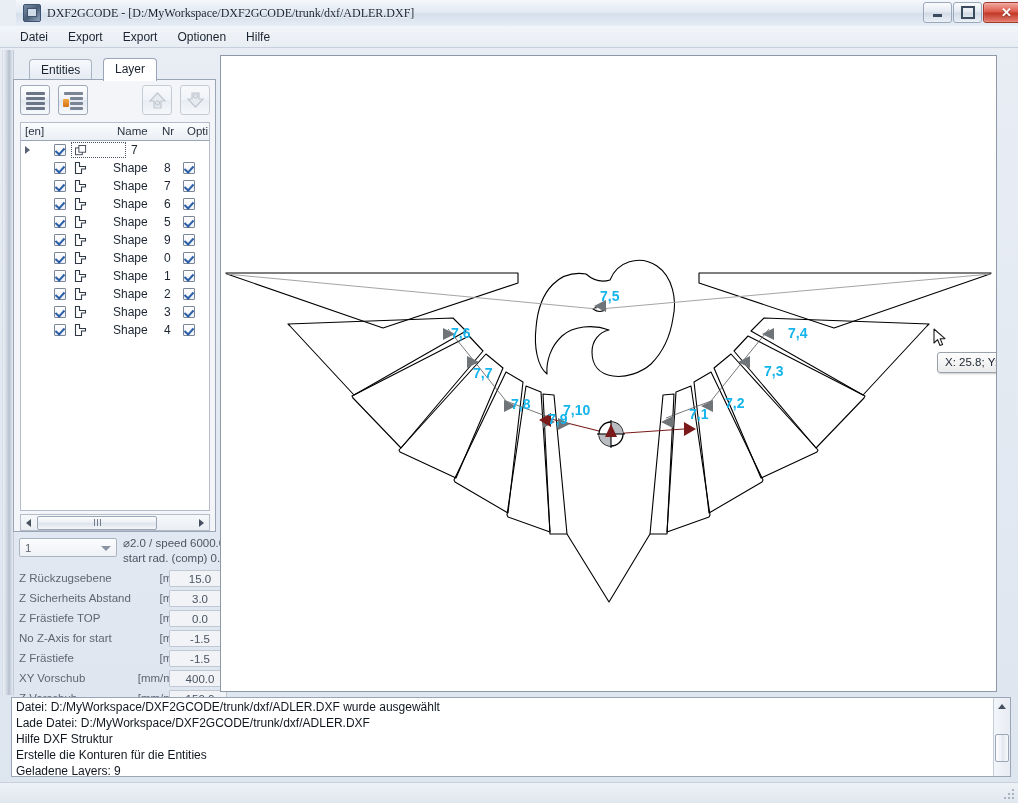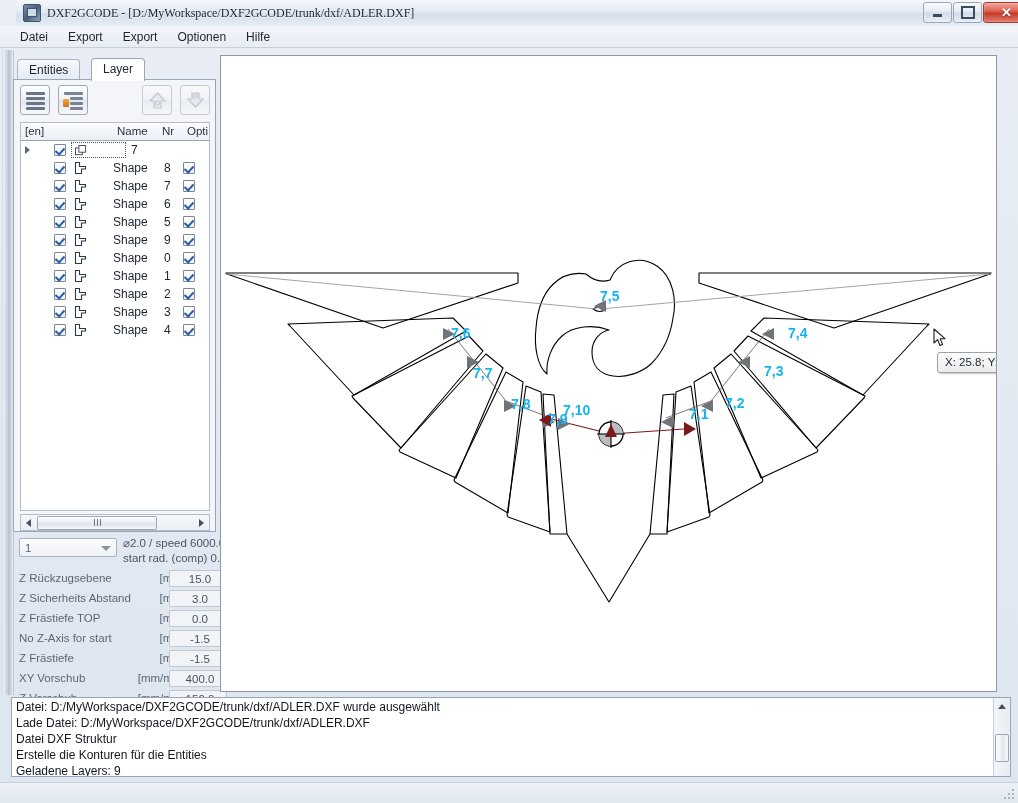--- a/index.html
+++ b/index.html
@@ -66,21 +66,21 @@
   
   .splitter-left{
     position:absolute;left:2px;top:50px;width:10px;height:645px;
     background:linear-gradient(90deg,#eef2f7 0%,#cdd5e0 40%,#b6c0ce 60%,#e6ebf2 100%);
     border-left:1px solid #d7dee8;border-right:1px solid #c2cad6;
   }
   .leftpanel{
     position:absolute;left:13px;top:52px;width:205px;height:640px;
   }
   
-  .tabrow{position:absolute;left:4px;top:7px;height:21px;width:205px;}
+  .tabrow{position:absolute;left:16px;top:7px;height:21px;width:205px;}
   .tab{
     position:absolute;top:0;height:20px;line-height:20px;
     padding:0 11px;font-size:12px;color:#1b2430;
     border:1px solid #a9b4c2;border-bottom:none;
     border-radius:4px 4px 0 0;
     background:linear-gradient(180deg,#f7f9fc 0%,#e4eaf2 100%);
   }
   .tab.active{
     background:#fff;border-color:#9aa6b6;z-index:3;height:22px;line-height:21px;top:-1px;
   }
@@ -599,21 +599,21 @@
       </svg>
     </div>
 
     <div class="tooltip">X: 25.8; Y: 38.4</div>
   </div>
 
   <div class="logwrap">
     <div class="logtext">
       <div>Datei: D:/MyWorkspace/DXF2GCODE/trunk/dxf/ADLER.DXF wurde ausgewählt</div>
       <div>Lade Datei: D:/MyWorkspace/DXF2GCODE/trunk/dxf/ADLER.DXF</div>
-      <div>Datei DXF Struktur</div>
+      <div>Hilfe DXF Struktur</div>
       <div>Erstelle die Konturen für die Entities</div>
       <div>Geladene Layers: 9</div>
 
     </div>
     <div class="vscroll">
       <div class="vs-arrow vs-up">
           <i></i>
         </div>
       <div class="vs-track"></div>
       <div class="vs-thumb"></div>

